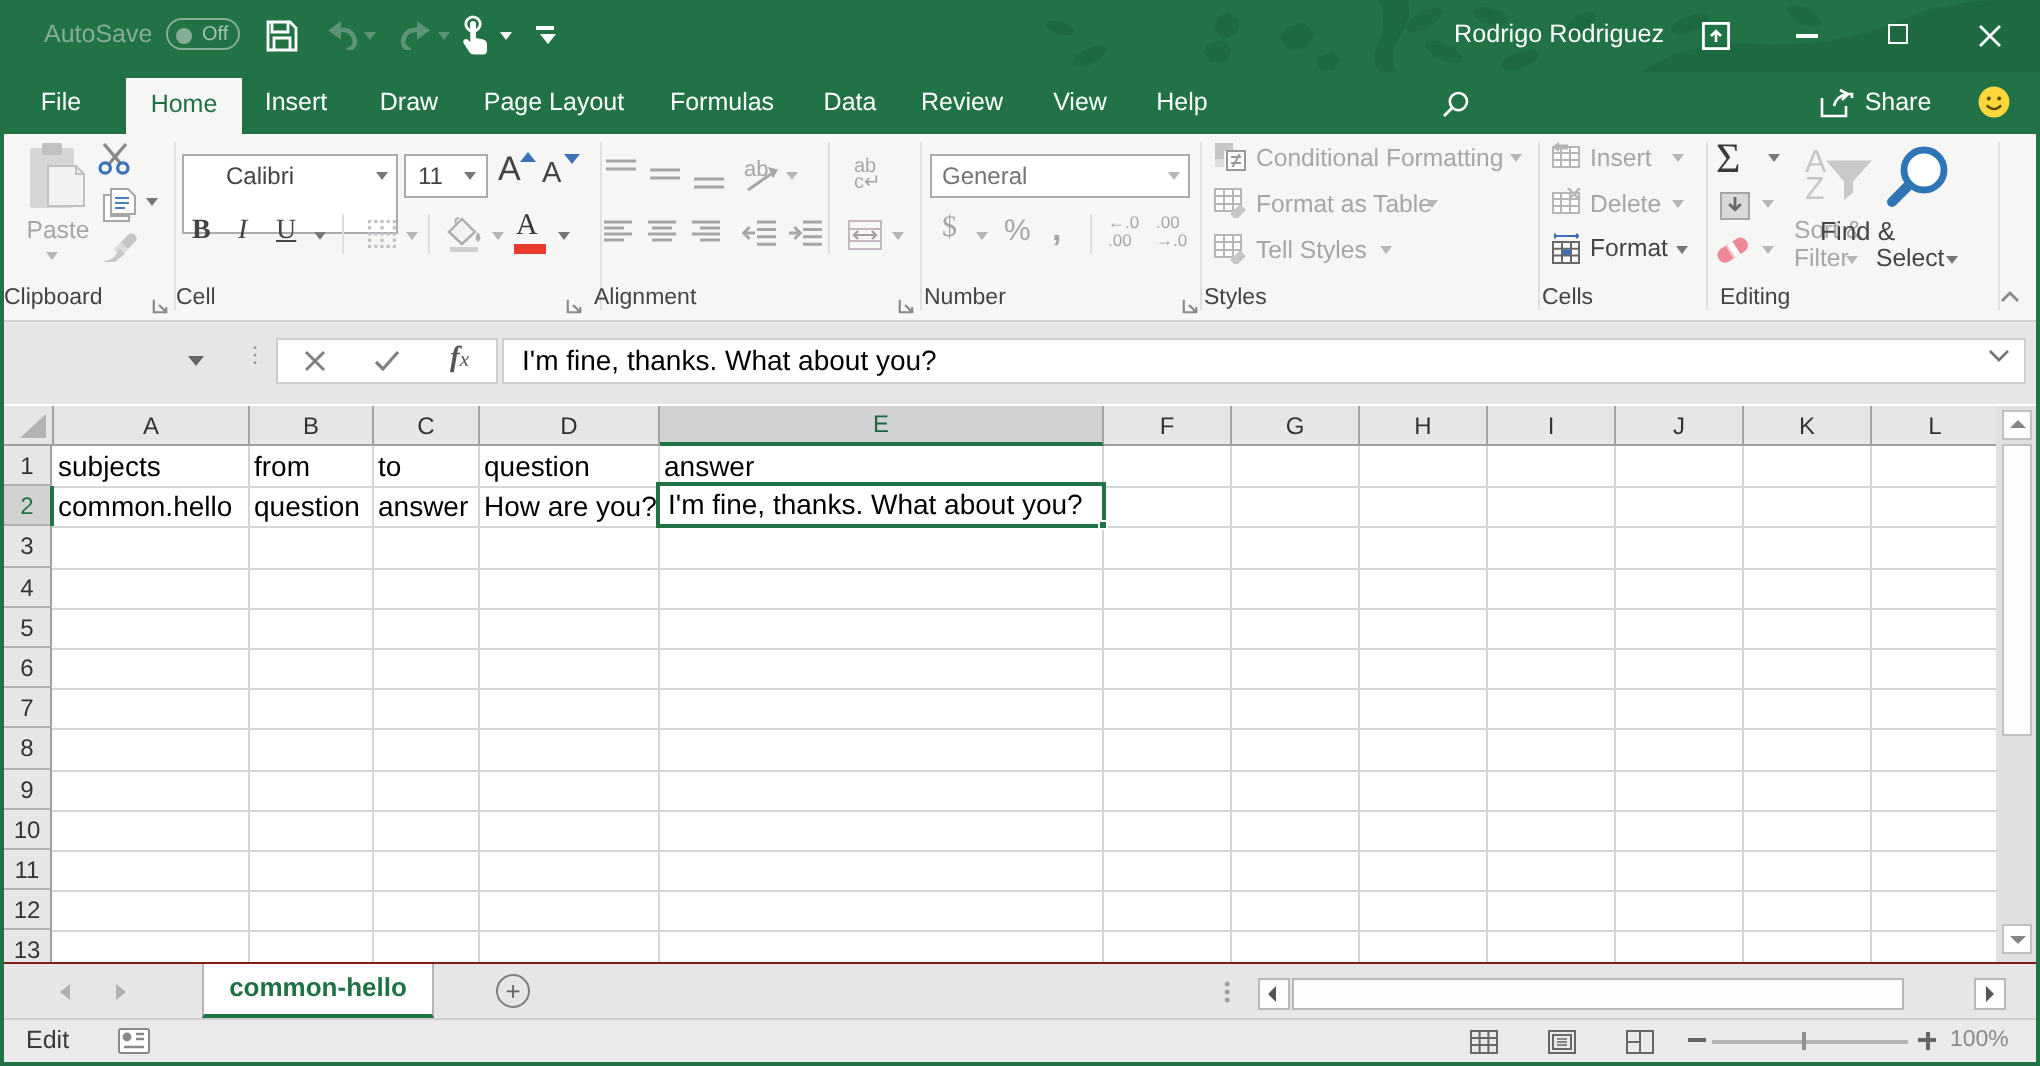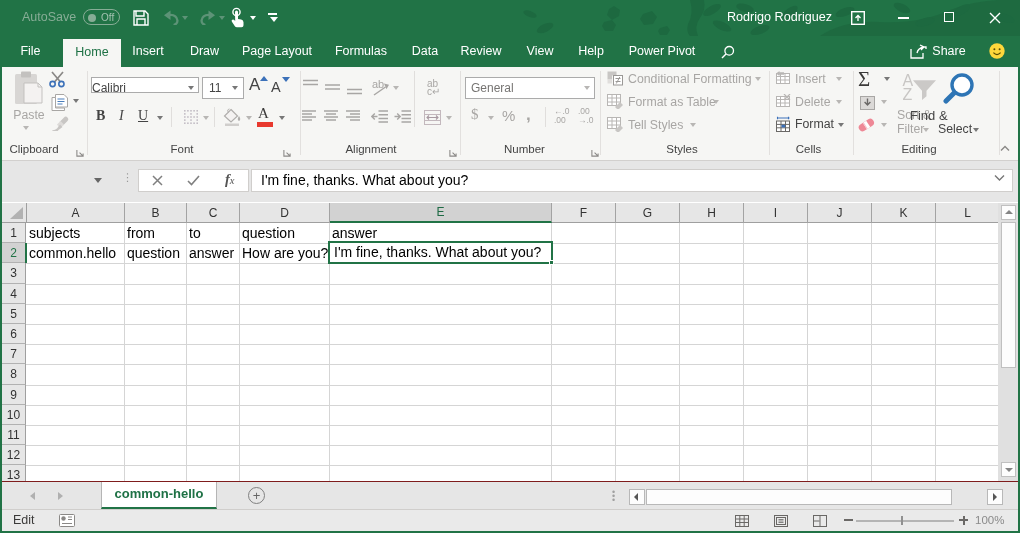--- a/index.html
+++ b/index.html
@@ -6,21 +6,21 @@
 .abs{position:absolute}
 
 #titlebar{position:absolute;left:0;top:0;width:1020px;height:36px;background:#217346;overflow:hidden}
 #titlebar .wt{color:#fff}
 #tabrow{position:absolute;left:0;top:36px;width:1020px;height:31px;background:#217346}
 .tab{position:absolute;top:0;height:31px;line-height:31px;color:#fff;font-size:12.5px;text-align:center}
 #hometab{background:#f6f6f4;color:#1e7145;top:3px;height:28px;line-height:26px}
 
 #ribbon{position:absolute;left:2px;top:67px;width:1016px;height:94px;background:#f6f6f4;border-bottom:1px solid #d2d0ce}
 .gsep{position:absolute;top:4px;height:84px;width:1px;background:#e2e0de}
-.glabel{position:absolute;top:76px;font-size:11.5px;color:#444;text-align:center}
+.glabel{position:absolute;top:76px;font-size:11.5px;color:#444;}
 .launcher{position:absolute;top:79px;width:8px;height:8px}
 .gray{color:#a8a6a4}
 .dk{color:#444}
 .box{position:absolute;background:#fff;border:1px solid #ababab;font-size:12px;color:#444}
 .caret{display:block;width:0;height:0;border-left:3.5px solid transparent;border-right:3.5px solid transparent;border-top:4px solid #777}
 .caretg{border-top-color:#b8b6b4}
 
 #fbar{position:absolute;left:2px;top:161px;width:1016px;height:41px;background:#e6e6e6}
 .fbox{position:absolute;top:7.5px;height:23.5px;background:#fff;border:1px solid #d0cecc}
 
@@ -116,21 +116,20 @@
   <div class="tab" style="left:8px;width:45px">File</div>
   <div class="tab" id="hometab" style="left:63px;width:58px">Home</div>
   <div class="tab" style="left:126px;width:44px">Insert</div>
   <div class="tab" style="left:183px;width:43px">Draw</div>
   <div class="tab" style="left:238px;width:78px">Page Layout</div>
   <div class="tab" style="left:329px;width:64px">Formulas</div>
   <div class="tab" style="left:408px;width:34px">Data</div>
   <div class="tab" style="left:459px;width:44px">Review</div>
   <div class="tab" style="left:523px;width:34px">View</div>
   <div class="tab" style="left:574px;width:34px">Help</div>
-  <div class="tab" style="left:621px;width:82px">Power Pivot</div>
   <svg class="abs" style="left:721px;top:9px" width="14" height="14" viewBox="0 0 14 14">
     <circle cx="8.2" cy="5.8" r="4.3" fill="none" stroke="#fff" stroke-width="1.3"></circle>
     <path d="M5 9 L1 13" stroke="#fff" stroke-width="1.4"></path>
   </svg>
   <svg class="abs" style="left:910px;top:8px" width="17" height="15" viewBox="0 0 17 15">
     <path d="M1 5 v9 h12 v-5" fill="none" stroke="#fff" stroke-width="1.3"></path>
     <path d="M7 9 q1 -5 7 -6 M14 3 l2 0 l0 2 M10 1 l4 2 l-3 3" fill="none" stroke="#fff" stroke-width="1.3"></path>
   </svg>
   <div class="tab" style="left:927px;width:44px">Share</div>
   <svg class="abs" style="left:989px;top:7px" width="16" height="16" viewBox="0 0 16 16">
@@ -144,21 +143,21 @@
 <div id="ribbon">
   
   <div class="gsep" style="left:85px"></div>
   <div class="gsep" style="left:298px"></div>
   <div class="gsep" style="left:458px"></div>
   <div class="gsep" style="left:598px"></div>
   <div class="gsep" style="left:767px"></div>
   <div class="gsep" style="left:851px"></div>
   <div class="gsep" style="left:997px"></div>
   <div class="glabel" style="left:0;width:64px">Clipboard</div>
-  <div class="glabel" style="left:86px;width:188px">Font</div>
+  <div class="glabel" style="left:86px;width:188px">Cell</div>
   <div class="glabel" style="left:295px;width:148px">Alignment</div>
   <div class="glabel" style="left:460px;width:125px">Number</div>
   <div class="glabel" style="left:600px;width:160px">Styles</div>
   <div class="glabel" style="left:769px;width:75px">Cells</div>
   <div class="glabel" style="left:858px;width:118px">Editing</div>
 
 
 <svg class="abs" style="left:11px;top:4px" width="30" height="38" viewBox="0 0 30 38">
   <rect x="2" y="3" width="22" height="30" rx="1.5" fill="#d8d6d4"></rect>
   <rect x="8" y="0.5" width="10" height="6" rx="1" fill="#c3c1bf"></rect>
@@ -185,21 +184,21 @@
 <svg class="abs" style="left:48px;top:49px" width="19" height="15" viewBox="0 0 19 15">
   <path d="M9.5 6 L14 1.5 q1.8 -1.8 3.5 0 q1.7 1.8 0 3.5 L13 9.5 z" fill="#c8c6c4"></path>
   <path d="M7 8.5 L10.5 5 L14 8.5 L10 12.5 z" fill="#dddbd9"></path>
   <path d="M2 14.5 q3.5 -0.5 5 -2 l3 -4 l2.5 2.5 l-4 3 q-1.5 1.5 -2 5z" fill="#c8c6c4"></path>
 </svg>
 <div class="abs launcher" style="left:74px"><svg width="8" height="8" viewBox="0 0 9 9">
         <path d="M1 1 v7 h7 M4 4 l4 4 M8 5 v3 h-3" fill="none" stroke="#8a8886" stroke-width="1.2"></path>
       </svg></div>
 
 
-<div class="box" style="left:89px;top:10px;width:108px;height:16px;line-height:20px;padding-left:0">Calibri</div>
+<div class="box" style="left:89px;top:10px;width:108px;height:40px;line-height:20px;padding-left:21px">Calibri</div>
 <div class="abs" style="left:186px;top:19px">
       <span class="caret"></span>
     </div>
 <div class="box" style="left:200px;top:10px;width:42px;height:22px;line-height:20px;padding-left:6px">11</div>
 <div class="abs" style="left:230px;top:19px">
       <span class="caret"></span>
     </div>
 <div class="abs dk" style="left:247px;top:8px;font-size:17px">A</div>
 <div class="abs" style="left:258px;top:9px;width:0;height:0;border-left:4px solid transparent;border-right:4px solid transparent;border-bottom:5px solid #3c71b9"></div>
 <div class="abs dk" style="left:269px;top:12px;font-size:14.5px">A</div>

